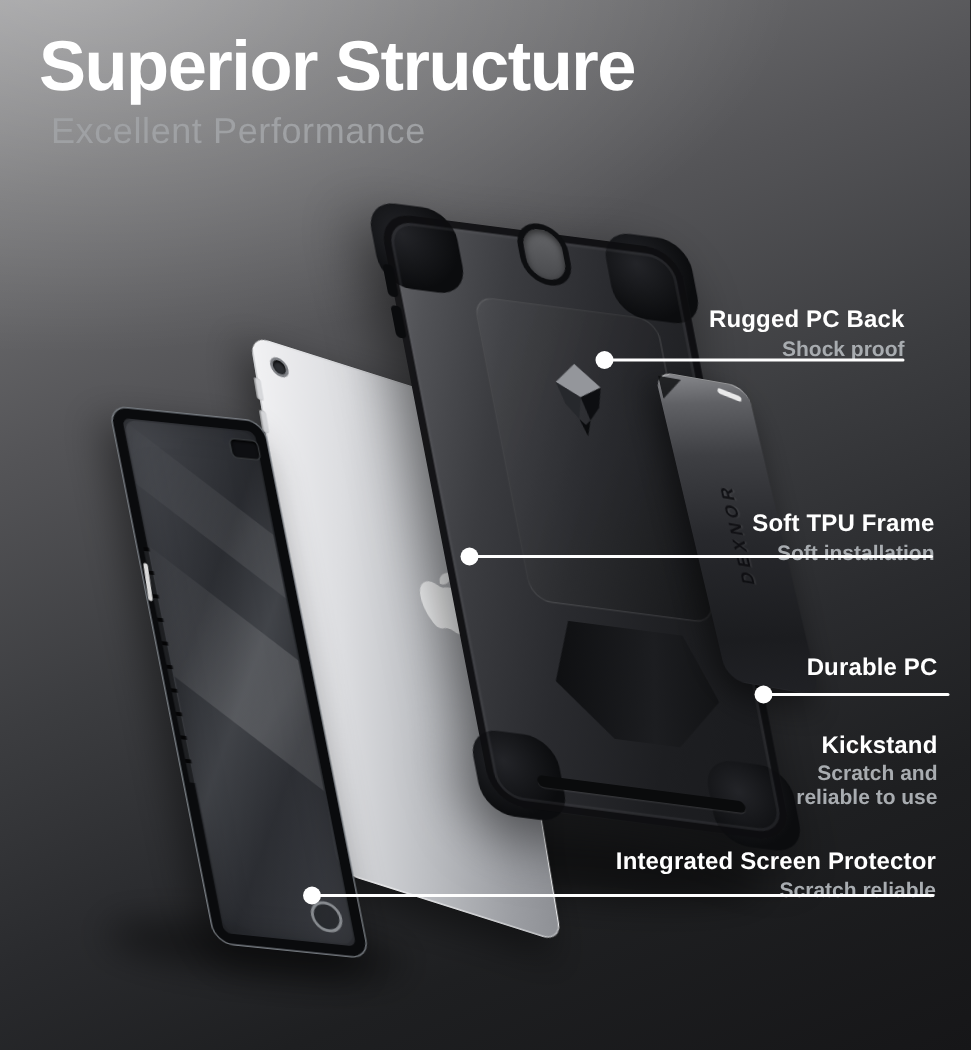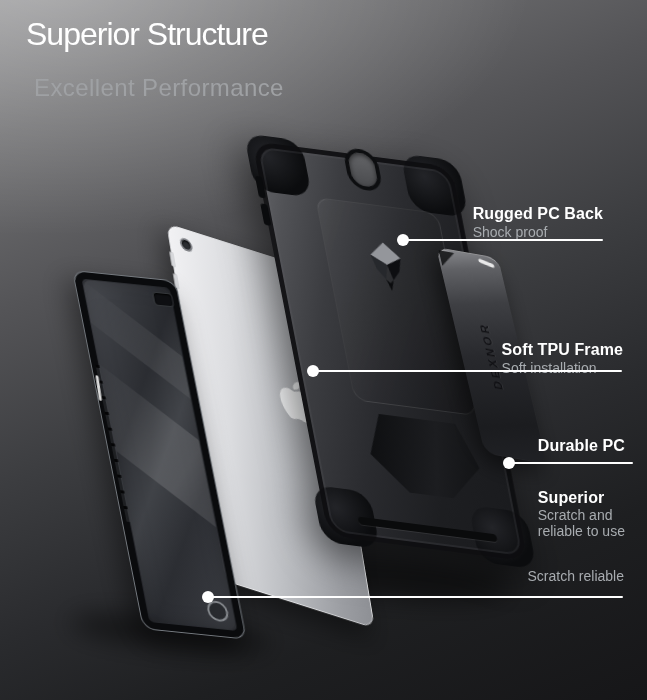--- a/index.html
+++ b/index.html
@@ -16,21 +16,21 @@
   #stage{
     position:relative;width:647px;height:700px;overflow:hidden;
     background:
       radial-gradient(900px 480px at 6% -4%, rgba(255,255,255,0.32), rgba(255,255,255,0) 55%),
       linear-gradient(157deg,var(--background-top) 0%,#707072 14%,#545457 32%,#3c3d40 50%,#2a2b2e 66%,#1e1f21 80%,var(--background-bottom) 100%);
   }
 
   
   .page-title{
     position:absolute;left:26px;top:16px;z-index:10;
-    font-size:32px;font-weight:400;letter-spacing:-1px;color:var(--title-text);
+    font-size:47px;font-weight:700;letter-spacing:-1px;color:var(--title-text);
   }
   .page-subtitle{
     position:absolute;left:34px;top:74px;z-index:10;
     font-size:24px;font-weight:400;letter-spacing:.4px;color:var(--subtitle-text);
   }
 
   
   .slab{position:absolute;left:0;top:0;transform-origin:0 0;box-sizing:border-box;}
 
   .ground-shadow{position:absolute;border-radius:50%;background:rgba(0,0,0,.5);filter:blur(12px);z-index:0;}
@@ -150,23 +150,23 @@
   }
   #kickstand-bar .brand-vertical{
     position:absolute;left:0;top:0;width:100%;height:100%;
     display:flex;align-items:center;justify-content:center;
     writing-mode:vertical-rl;transform:rotate(180deg);
     font-size:12px;font-weight:700;letter-spacing:3px;
     color:rgba(10,11,14,.85);text-shadow:0 1px 1px rgba(255,255,255,.07);
   }
 
   
-  .callout-text{position:absolute;text-align:left;z-index:10;}
+  .callout-text{position:absolute;text-align:right;z-index:10;}
   .callout-label{font-size:16px;font-weight:700;line-height:1.05;letter-spacing:.1px;color:var(--callout-label);}
-  .callout-sub{font-size:14px;font-weight:400;line-height:1.0;margin-top:2px;color:var(--callout-sub);}
+  .callout-sub{font-size:14px;font-weight:700;line-height:1.0;margin-top:2px;color:var(--callout-sub);}
   .callout-line{position:absolute;height:2px;border-radius:1px;background:var(--callout-line);z-index:10;}
   .callout-dot{position:absolute;width:12px;height:12px;border-radius:50%;background:var(--callout-line);z-index:11;}
 
   #callout-rugged-text{right:44px;top:206px;}
   #callout-rugged-line{left:403px;top:239px;width:200px;}
   #callout-rugged-dot{left:397px;top:234px;}
 
   #callout-tpu-text{right:24px;top:342px;margin-left:40px;}
   #callout-tpu-line{left:313px;top:370px;width:309px;}
   #callout-tpu-dot{left:307px;top:365px;}
@@ -246,26 +246,27 @@
 
   <div id="callout-tpu-text" class="callout-text">
     <div class="callout-label">Soft TPU Frame</div>
     <div class="callout-sub">Soft installation</div>
   </div>
   <div id="callout-tpu-line" class="callout-line"></div>
   <div id="callout-tpu-dot" class="callout-dot"></div>
 
   <div id="callout-kickstand-text" class="callout-text">
     <div class="callout-label">Durable PC</div>
-    <div class="callout-label">Superior</div>
+    <div class="callout-label">Kickstand</div>
     <div class="callout-sub">Scratch and</div>
     <div class="callout-sub">reliable to use</div>
   </div>
   <div id="callout-kickstand-line" class="callout-line"></div>
   <div id="callout-kickstand-dot" class="callout-dot"></div>
 
   <div id="callout-screen-text" class="callout-text">
+    <div class="callout-label">Integrated Screen Protector</div>
     <div class="callout-sub">Scratch reliable</div>
   </div>
   <div id="callout-screen-line" class="callout-line"></div>
   <div id="callout-screen-dot" class="callout-dot"></div>
 
 </div>
 
 </body></html>

